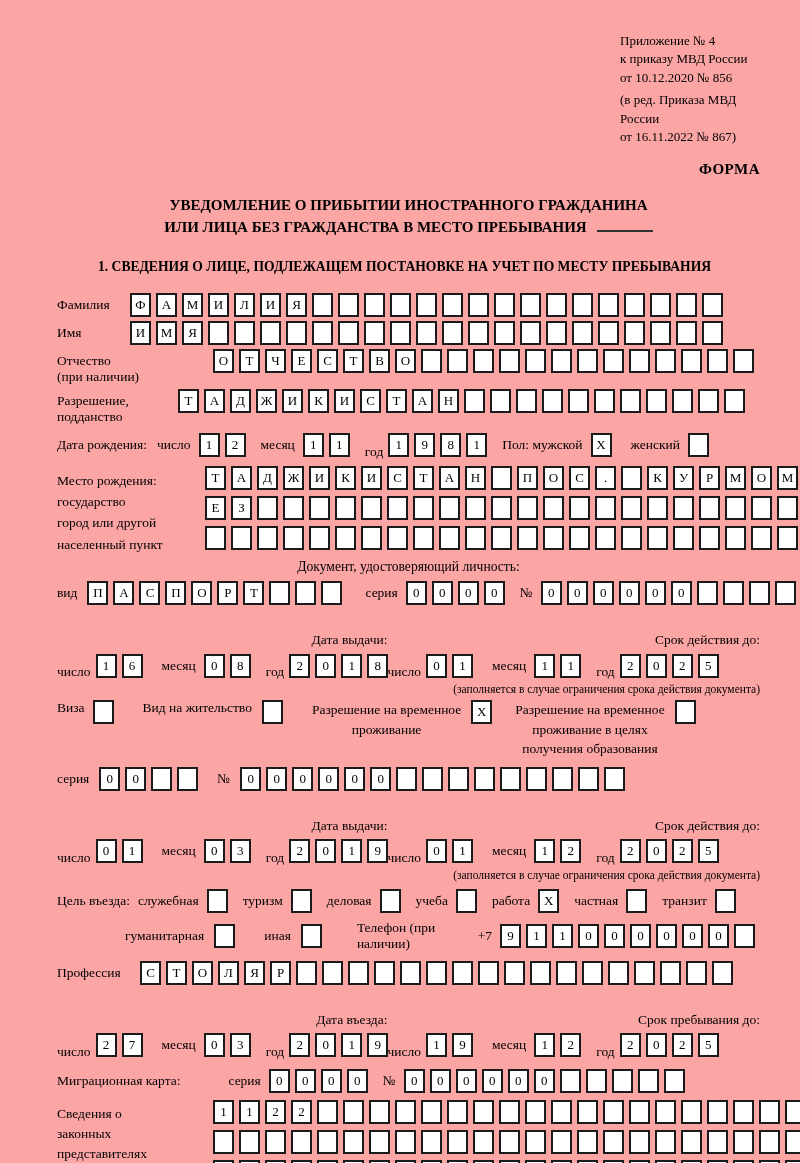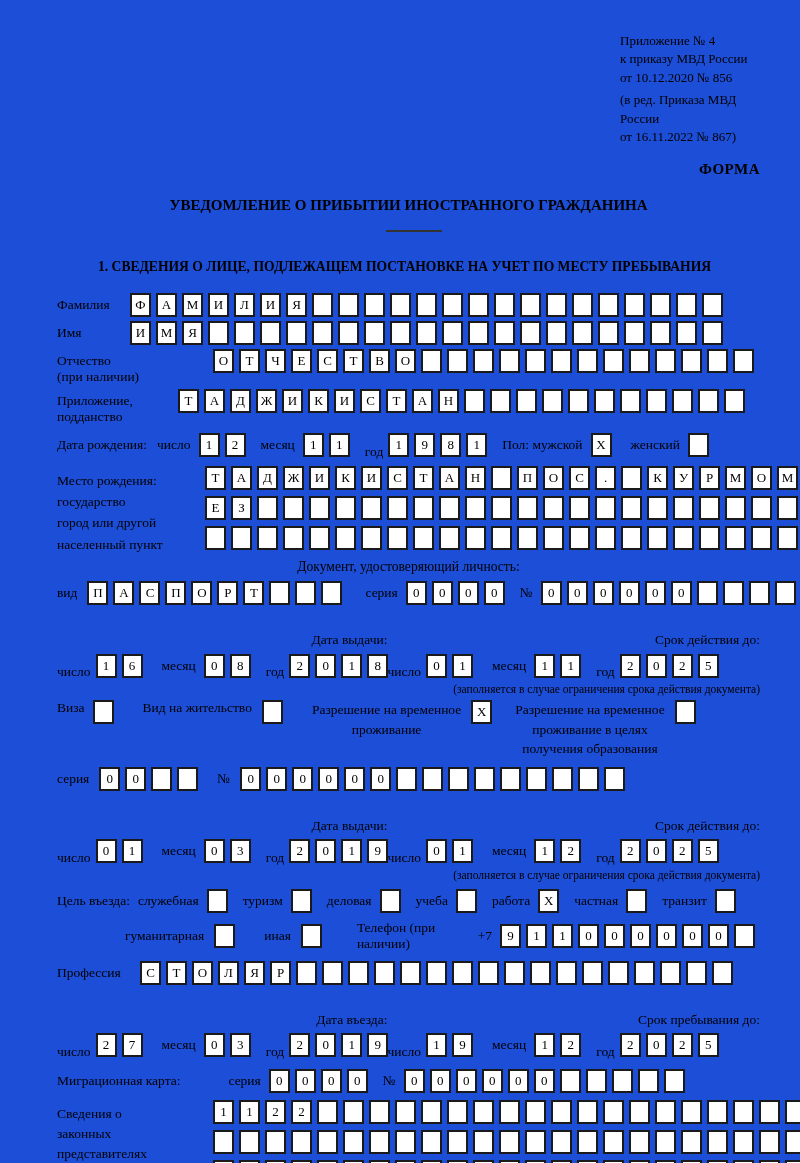--- a/index.html
+++ b/index.html
@@ -1,18 +1,18 @@
 <!DOCTYPE html>
 <html><head>
 <meta charset="utf-8">
 <style>
   * { box-sizing: border-box; margin: 0; padding: 0; }
   html,body { background:#ffffff; }
   .page {
-    width: 800px; height: 1163px; margin: 0 auto; background: #1d4ed8;
+    width: 800px; height: 1163px; margin: 0 auto; background: #fca5a5;
     font-family: "Liberation Serif", serif; color: #000;
     padding: 32px 40px 0 57px; position: relative; overflow: hidden;
   }
   
   .hdr { margin-left: 563px; font-size: 13px; line-height: 1.42; }
   .hdr .sub { margin-top: 4px; }
   .form-label { margin-top: 14px; text-align: right; font-weight: bold; font-size: 15px; letter-spacing: .5px; }
   .title { margin-top: 16px; text-align: center; font-weight: bold; font-size: 15px; line-height: 1.5; }
   .blank-line { display: inline-block; width: 56px; height: 13px; border-bottom: 2px solid #333; margin-left: 10px; }
   .sec-heading { margin: 20px 0 18px -8px; text-align: center; font-weight: bold; font-size: 13.6px; white-space: nowrap; }
@@ -59,21 +59,21 @@
     <div>Приложение № 4</div>
     <div>к приказу МВД России</div>
     <div>от 10.12.2020 № 856</div>
     <div class="sub">(в ред. Приказа МВД России</div>
     <div>от 16.11.2022 № 867)</div>
   </div>
   <div class="form-label">ФОРМА</div>
 
   <div class="title">
     <div>УВЕДОМЛЕНИЕ О ПРИБЫТИИ ИНОСТРАННОГО ГРАЖДАНИНА</div>
-    <div><span class="blank-line"></span></div>
+    <div><span>ИЛИ ЛИЦА БЕЗ ГРАЖДАНСТВА В МЕСТО ПРЕБЫВАНИЯ</span><span class="blank-line"></span></div>
   </div>
 
   <div class="sec-heading">1. СВЕДЕНИЯ О ЛИЦЕ, ПОДЛЕЖАЩЕМ ПОСТАНОВКЕ НА УЧЕТ ПО МЕСТУ ПРЕБЫВАНИЯ</div>
 
   <div class="frow">
     <span class="lab w73">Фамилия</span>
     <span class="cells">
         <span class="cell">Ф</span>
         <span class="cell">А</span>
         <span class="cell">М</span>
@@ -154,21 +154,21 @@
         <span class="cell"></span>
         <span class="cell"></span>
         <span class="cell"></span>
         <span class="cell"></span>
         <span class="cell"></span>
       </span>
   </div>
 
   <div class="frow">
     <span class="lab w121">
-      <span style="display:block">Приложение,</span>
+      <span style="display:block">Разрешение,</span>
       <span style="display:block">подданство</span>
     </span>
     <span class="cells">
         <span class="cell">Т</span>
         <span class="cell">А</span>
         <span class="cell">Д</span>
         <span class="cell">Ж</span>
         <span class="cell">И</span>
         <span class="cell">К</span>
         <span class="cell">И</span>

